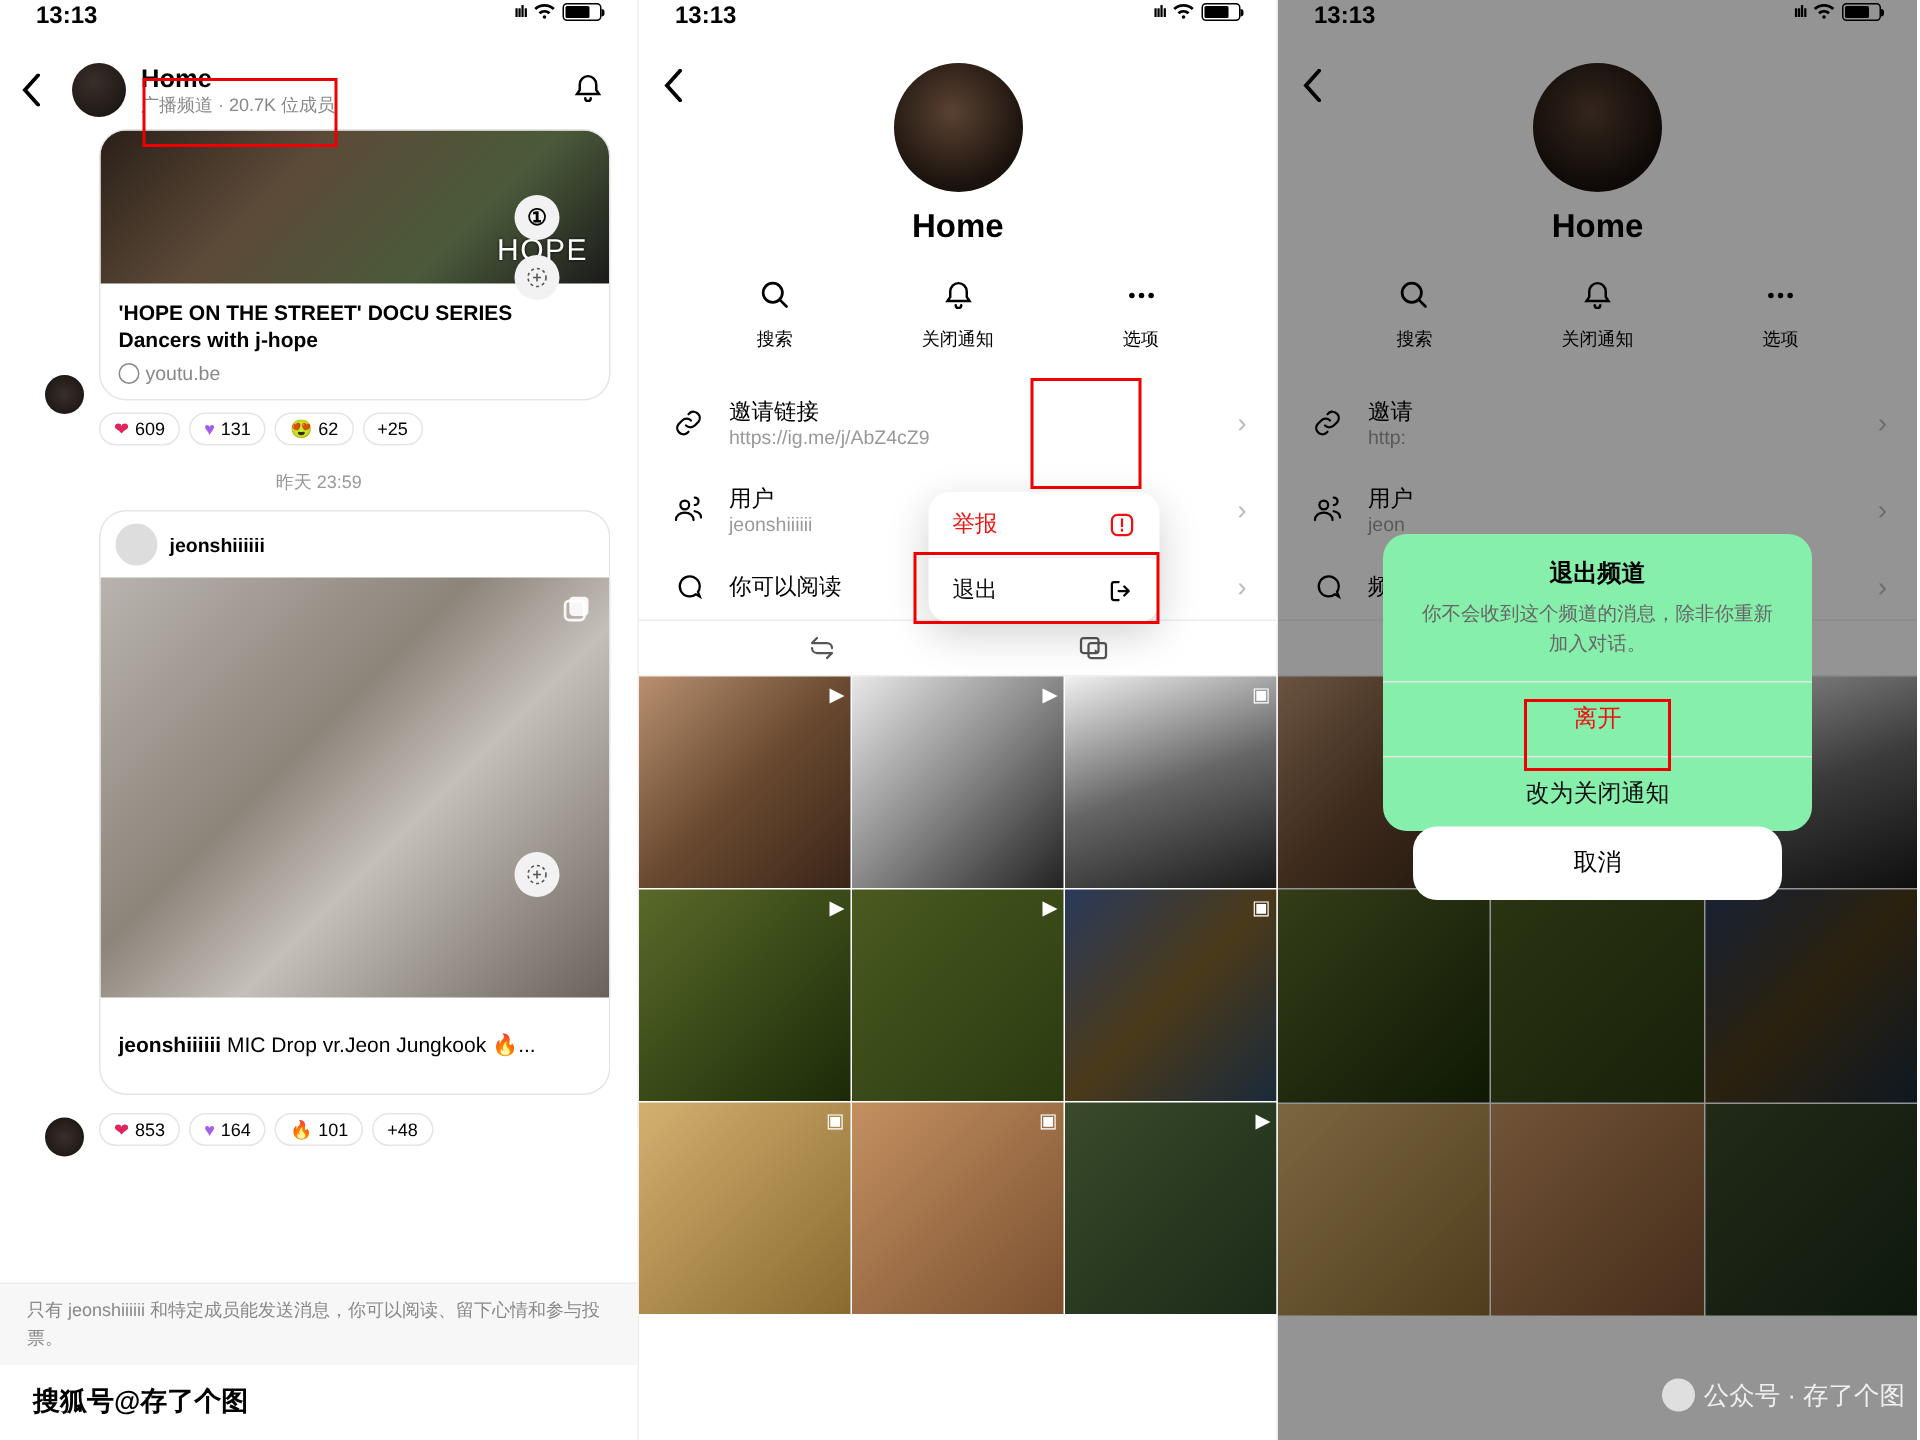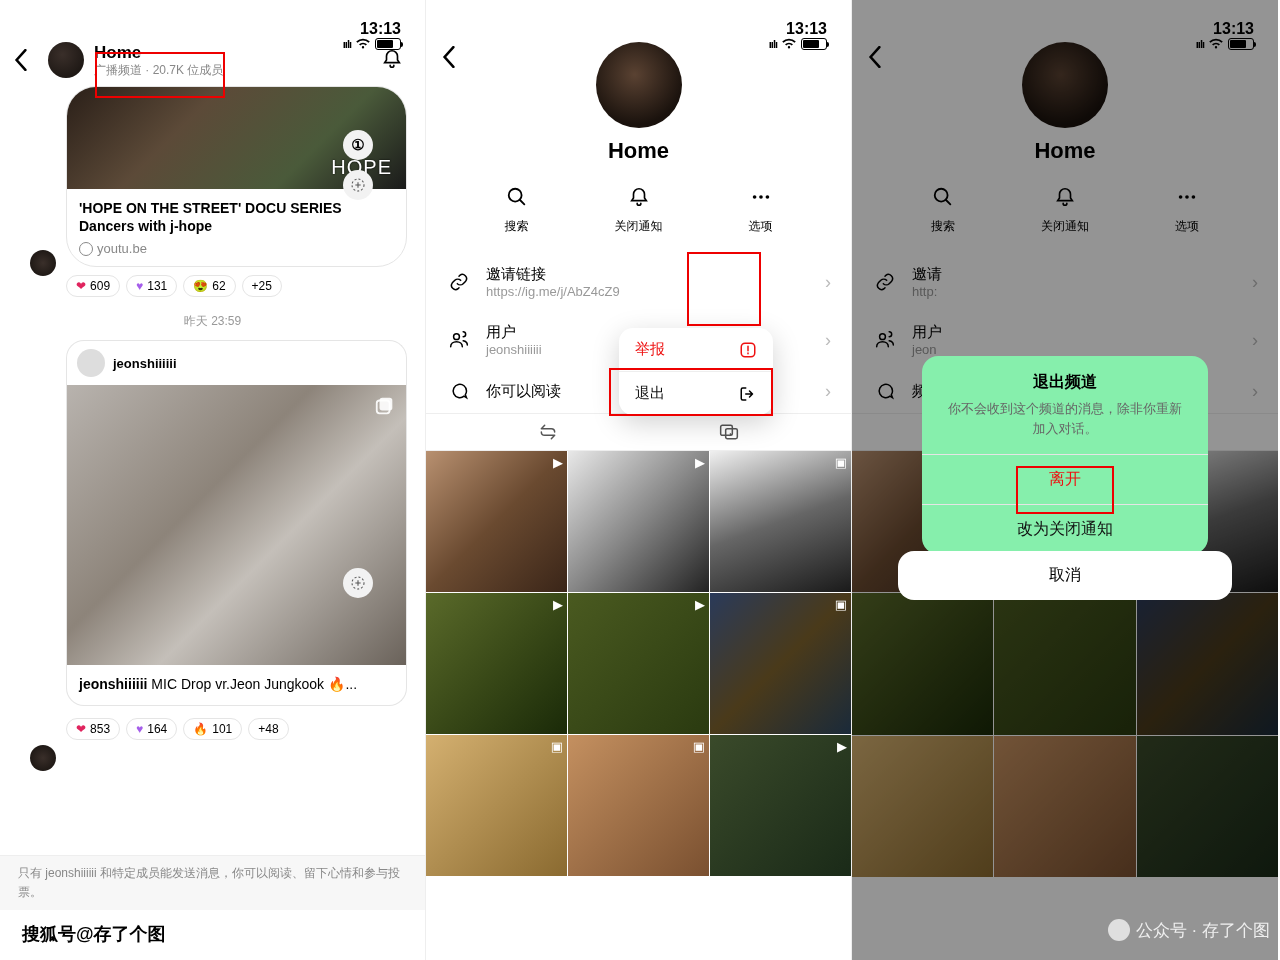--- a/index.html
+++ b/index.html
@@ -2,37 +2,37 @@
 <html><head>
 <meta charset="utf-8">
 <style>
   * { box-sizing: border-box; margin: 0; padding: 0; }
   body { font-family: -apple-system, "PingFang SC", "Helvetica Neue", Arial, sans-serif; background: #fff; width: 1280px; height: 960px; overflow: hidden; position: relative; }
   .container { display: flex; width: 1280px; height: 960px; }
   .pane { width: 426px; height: 960px; position: relative; background: #fff; overflow: hidden; border-right: 0.5px solid #eee; }
   .pane:last-child { border-right: none; }
 
   
-  .status-bar { display: flex; justify-content: space-between; align-items: flex-end; padding: 20px 24px 2px; font-size: 16px; font-weight: 600; height: 34px; flex-direction: column; }
+  .status-bar { display: flex; justify-content: space-between; align-items: flex-start; padding: 2px 24px 2px; font-size: 16px; font-weight: 600; height: 34px; }
   .status-right { display: flex; align-items: center; gap: 4px; font-size: 14px; }
   .signal-icon { letter-spacing: -1px; font-size: 11px; }
   .battery { width: 26px; height: 12px; border: 1.5px solid #000; border-radius: 3px; position: relative; display: inline-block; }
   .battery::after { content:''; position:absolute; right:-3px; top:3px; width:2px; height:5px; background:#000; border-radius:0 2px 2px 0; }
   .battery-fill { position:absolute; left:1px; top:1px; bottom:1px; width:65%; background:#000; border-radius:1px; }
 
   
   .header1 { display:flex; align-items:center; padding: 8px 14px; gap: 10px; position: relative; }
   .back-btn { font-size: 26px; font-weight: 300; cursor: pointer; width: 24px; }
   .avatar { width: 36px; height: 36px; border-radius: 50%; background: radial-gradient(circle at 40% 35%, #3a2f2a, #14100d); }
   .home-title { font-size: 17px; font-weight: 600; line-height: 1.2; }
   .home-sub { font-size: 12px; color: #888; line-height: 1.2; }
   .bell { position:absolute; right:18px; top:10px; width:30px; height:30px; display:flex; align-items:center; justify-content:center; }
   .rb-home { left: 95px; top: 52px; width: 130px; height: 46px; }
 
-  .card { margin: 0 18px 8px 66px; border:1px solid #e5e5e5; border-radius: 30px; overflow:hidden; position:relative; }
+  .card { margin: 0 18px 8px 66px; border:1px solid #e5e5e5; border-radius: 18px; overflow:hidden; position:relative; }
   .card-hero { height: 102px; background: linear-gradient(135deg,#2a1f18 0%,#5c4a38 35%,#4a5a3a 70%,#1a1a1a 100%); position:relative; display:flex; align-items:flex-end; justify-content:flex-end; padding:6px; }
   .hope-logo { font-family: Impact, sans-serif; color:#fff; font-size:20px; letter-spacing:1px; text-shadow:0 0 2px #000; margin: 0 8px 4px 0; }
   .card-body { padding: 10px 12px; }
   .card-title { font-size: 14px; font-weight: 700; line-height: 1.3; }
   .card-link-row { display:flex; align-items:center; gap:4px; margin-top:6px; color:#888; font-size:13px; }
   .globe { width:14px; height:14px; border:1.3px solid #888; border-radius:50%; position:relative; }
   .side-circles { position:absolute; right: 52px; display:flex; flex-direction:column; gap:10px; }
   .side-circle { width:30px; height:30px; border-radius:50%; background:#f2f2f2; display:flex; align-items:center; justify-content:center; font-size:15px; font-weight:600; }
 
   .rx-row { display:flex; gap:6px; margin: 8px 18px 0 66px; }
@@ -47,21 +47,21 @@
   .ta2 { top: 745px; background: radial-gradient(circle,#3a2f2a,#14100d); }
 
   .time-sep { text-align:center; color:#999; font-size:12px; margin: 16px 0 10px; }
 
   .post { margin: 0 18px 0 66px; }
   .post-head { display:flex; align-items:center; gap:8px; border:1px solid #e5e5e5; border-radius:18px 18px 0 0; padding:8px 10px; border-bottom:none; }
   .post-avatar { width:28px; height:28px; border-radius:50%; background:#ddd; }
   .post-user { font-size:13px; font-weight:600; }
   .post-img { height: 280px; background: linear-gradient(135deg,#b8b3ae 0%,#8d847a 40%,#c4bfb9 60%,#6a625a 100%); position:relative; border-left:1px solid #e5e5e5; border-right:1px solid #e5e5e5; }
   .post-img .multi-badge { position:absolute; right:10px; top:10px; width:22px; height:22px; }
-  .post-cap { border:1px solid #e5e5e5; border-top:none; border-radius:0 0 18px 18px; padding:10px 12px; font-size:14px; line-height:1.4; }
+  .post-cap { border:1px solid #e5e5e5; border-top:none; border-radius:0 0 18px 18px; padding:22px 12px; font-size:14px; line-height:1.4; }
   .post-cap b { font-weight:700; }
 
   .footer-msg { position:absolute; bottom:50px; left:0; right:0; padding: 8px 18px; font-size:12px; color:#888; background:#f7f7f7; border-top:1px solid #eee; line-height:1.6; }
   .read-count { position:absolute; right:12px; bottom:78px; font-size:11px; color:#aaa; }
 
   
   .detail-head { text-align:center; position:relative; }
   .back2 { position:absolute; left:16px; top:4px; font-size:26px; font-weight:300; cursor:pointer; }
   .big-avatar { width:86px; height:86px; border-radius:50%; margin: 8px auto 10px; background: radial-gradient(circle at 45% 38%, #5a4232, #1a120d 70%); }
   .big-name { font-size:22px; font-weight:700; margin-bottom: 18px; }
@@ -101,21 +101,21 @@
   .dd-icon { font-size:16px; }
 
   
   .pane3-overlay { position:absolute; inset:0; background:rgba(0,0,0,0.42); }
   .alert { position:absolute; left:50%; top:356px; transform:translateX(-50%); width:286px; background:#86efac; border-radius:16px; overflow:hidden; z-index:6; text-align:center; }
   .alert-title { font-size:16px; font-weight:600; padding: 16px 20px 6px; }
   .alert-msg { font-size:13px; color:#666; padding: 0 24px 16px; line-height:1.5; }
   .alert-btn { border-top:1px solid #e5e5e5; padding:14px 0; font-size:16px; cursor:pointer; }
   .alert-leave { color:#e11; font-weight:500; }
   .alert-mute { color:#111; }
-  .cancel-sheet { position:absolute; left:50%; bottom:360px; transform:translateX(-50%); width:334px; background:#fff; border-radius:16px; padding:14px 0; text-align:center; font-size:16px; z-index:6; }
+  .cancel-sheet { position:absolute; left:50%; bottom:360px; transform:translateX(-50%); width:246px; background:#fff; border-radius:16px; padding:14px 0; text-align:center; font-size:16px; z-index:6; }
 
   
   .wm-sohu { position:absolute; left:14px; bottom:12px; background:rgba(255,255,255,0.6); color:#000; font-size:18px; font-weight:600; padding:2px 8px; border-radius:4px; z-index:20; }
   .wm-wx { position:absolute; right:8px; bottom:18px; color:rgba(255,255,255,0.85); font-size:17px; z-index:20; display:flex; gap:6px; }
   .wm-wx-icon { width:22px; height:22px; border-radius:50%; background:rgba(255,255,255,0.7); }
 
   .red-anno { border:2.5px solid #e00; position:absolute; z-index:10; pointer-events:none; }
 
   svg { display:block; }
 </style>

